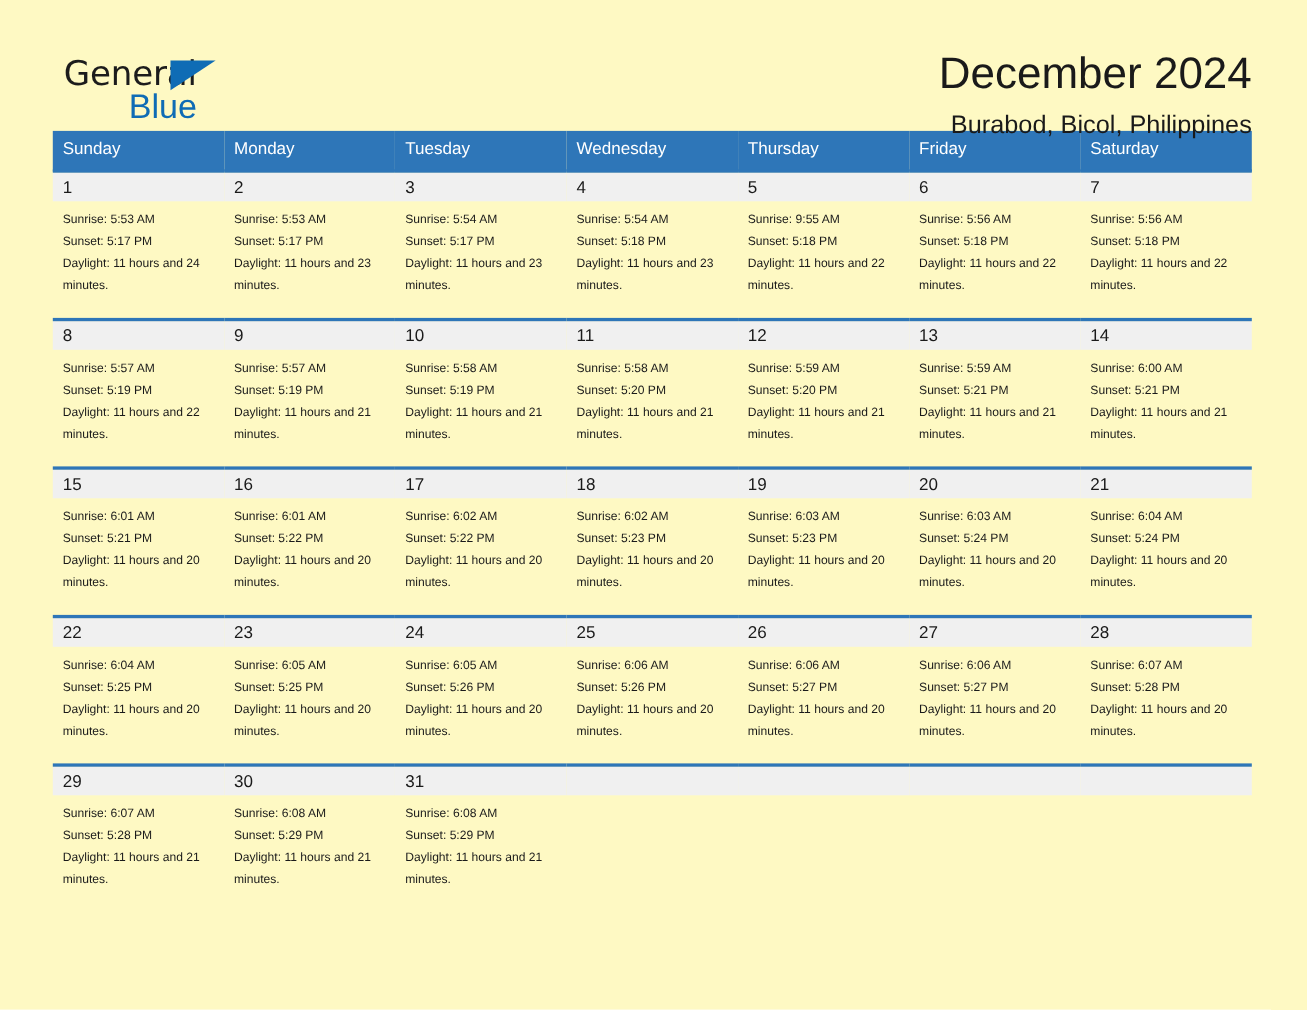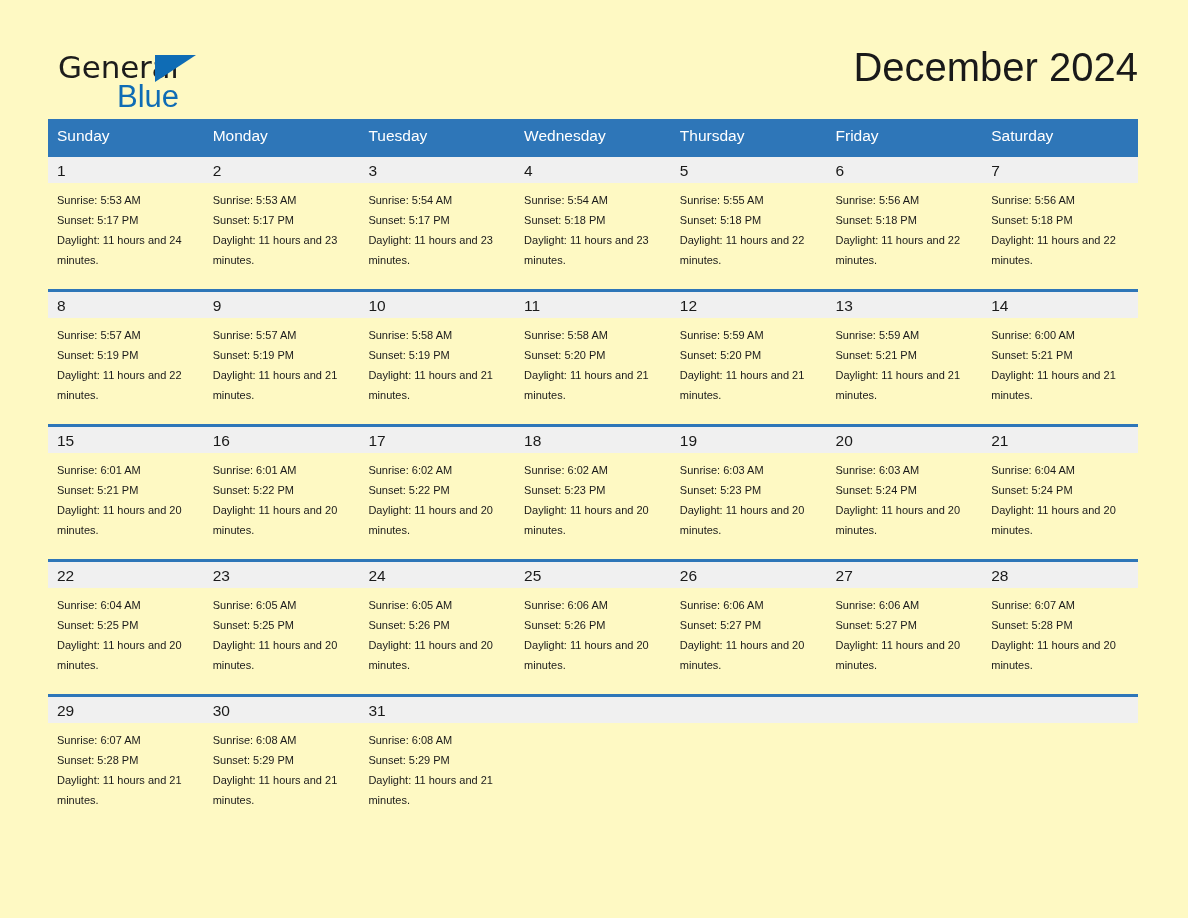--- a/index.html
+++ b/index.html
@@ -133,20 +133,21 @@
   <div class="top-bar">
 
     <div class="logo">
       <span class="logo-general">General</span>
       <span class="logo-tri"></span>
       <span class="logo-blue">Blue</span>
     </div>
 
     <div class="title-block">
       <h1 class="cal-title">December 2024</h1>
+      <h2 class="cal-subtitle">Burabod, Bicol, Philippines</h2>
     </div>
 
   </div>
 
   <table class="calendar">
     <thead>
       <tr>
         <th>Sunday</th>
         <th>Monday</th>
         <th>Tuesday</th>
@@ -186,21 +187,21 @@
             <div class="daynum">4</div>
             <div class="details">
               <div>Sunrise: 5:54 AM</div>
               <div>Sunset: 5:18 PM</div>
               <div class="wrap">Daylight: 11 hours and 23 minutes.</div>
             </div>
           </td>
           <td>
             <div class="daynum">5</div>
             <div class="details">
-              <div>Sunrise: 5:55 AM</div>
+              <div>Sunrise: 9:55 AM</div>
               <div>Sunset: 5:18 PM</div>
               <div class="wrap">Daylight: 11 hours and 22 minutes.</div>
             </div>
           </td>
           <td>
             <div class="daynum">6</div>
             <div class="details">
               <div>Sunrise: 5:56 AM</div>
               <div>Sunset: 5:18 PM</div>
               <div class="wrap">Daylight: 11 hours and 22 minutes.</div>

